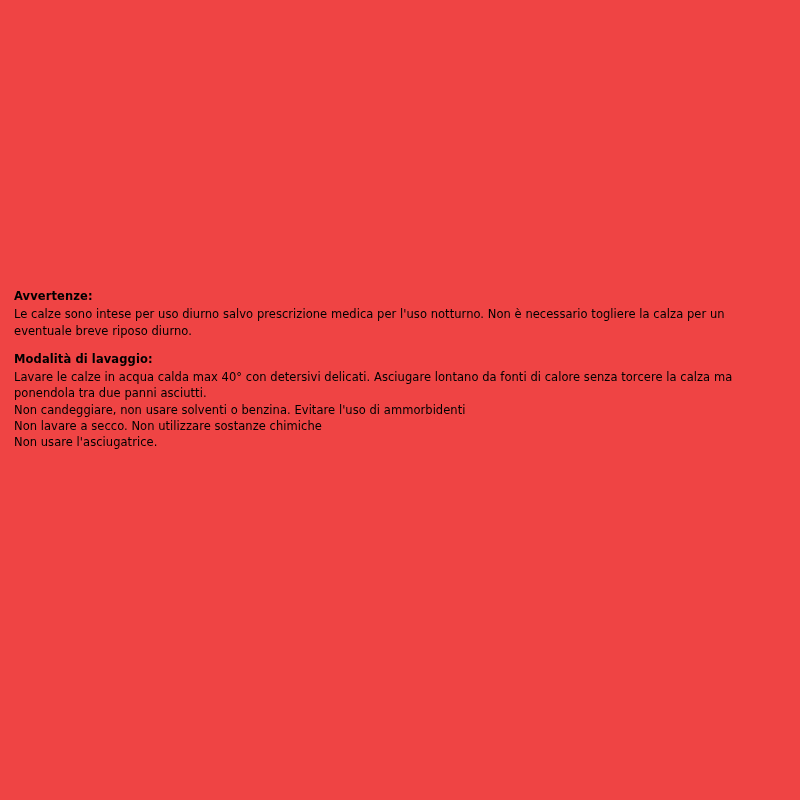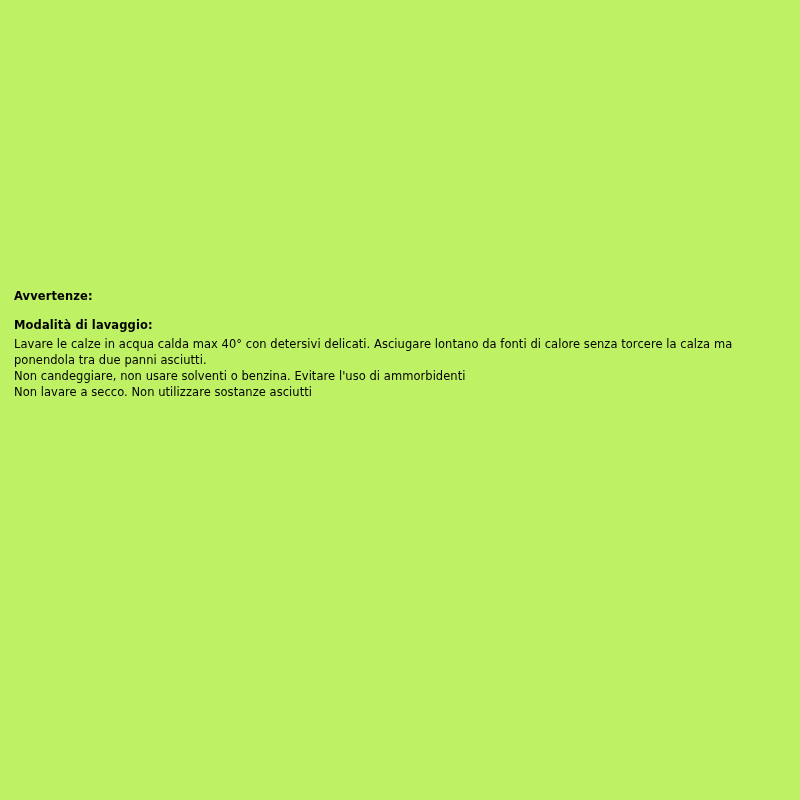--- a/index.html
+++ b/index.html
@@ -4,21 +4,21 @@
 <style>
   html, body {
     margin: 0;
     padding: 0;
     background: #ffffff;
   }
   .page {
     position: relative;
     width: 800px;
     height: 800px;
-    background: #bef264;
+    background: #ef4444;
     font-family: "DejaVu Sans", sans-serif;
     color: #000000;
     overflow: hidden;
   }
   .content {
     position: absolute;
     left: 14px;
     top: 288px;
     width: 772px;
   }
@@ -47,32 +47,36 @@
   }
 </style>
 </head>
 <body>
 
 <div class="page">
   <div class="content">
 
     <div class="section">
       <div class="section-heading">Avvertenze:</div>
+      <div class="section-body">
+        <p>Le calze sono intese per uso diurno salvo prescrizione medica per l'uso notturno. Non è necessario togliere la calza per un eventuale breve riposo diurno.</p>
+      </div>
     </div>
 
     <div class="spacer-sm"></div>
 
     <div class="section">
     </div>
 
     <div class="spacer-sm"></div>
 
     <div class="section">
       <div class="section-heading">Modalità di lavaggio:</div>
       <div class="section-body">
         <p>Lavare le calze in acqua calda max 40° con detersivi delicati. Asciugare lontano da fonti di calore senza torcere la calza ma ponendola tra due panni asciutti.</p>
         <p>Non candeggiare, non usare solventi o benzina. Evitare l'uso di ammorbidenti</p>
-        <p>Non lavare a secco. Non utilizzare sostanze asciutti</p>
+        <p>Non lavare a secco. Non utilizzare sostanze chimiche</p>
+        <p>Non usare l'asciugatrice.</p>
       </div>
     </div>
 
   </div>
 </div>
 
 </body></html>

